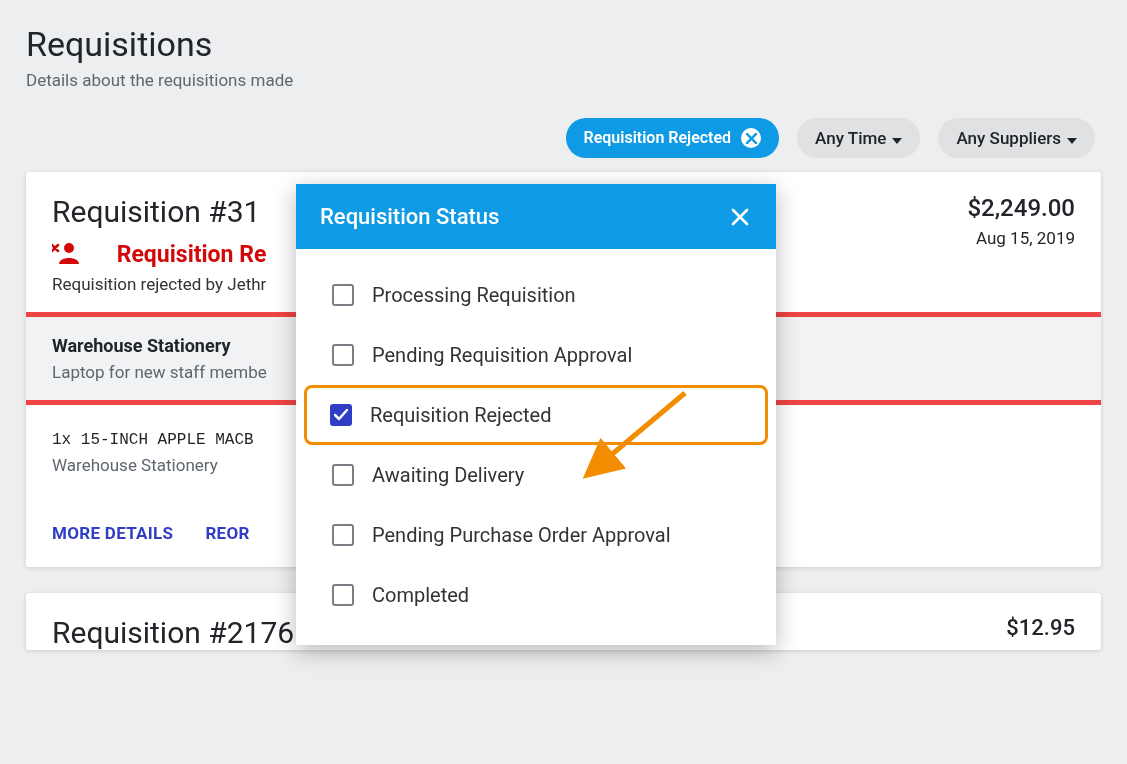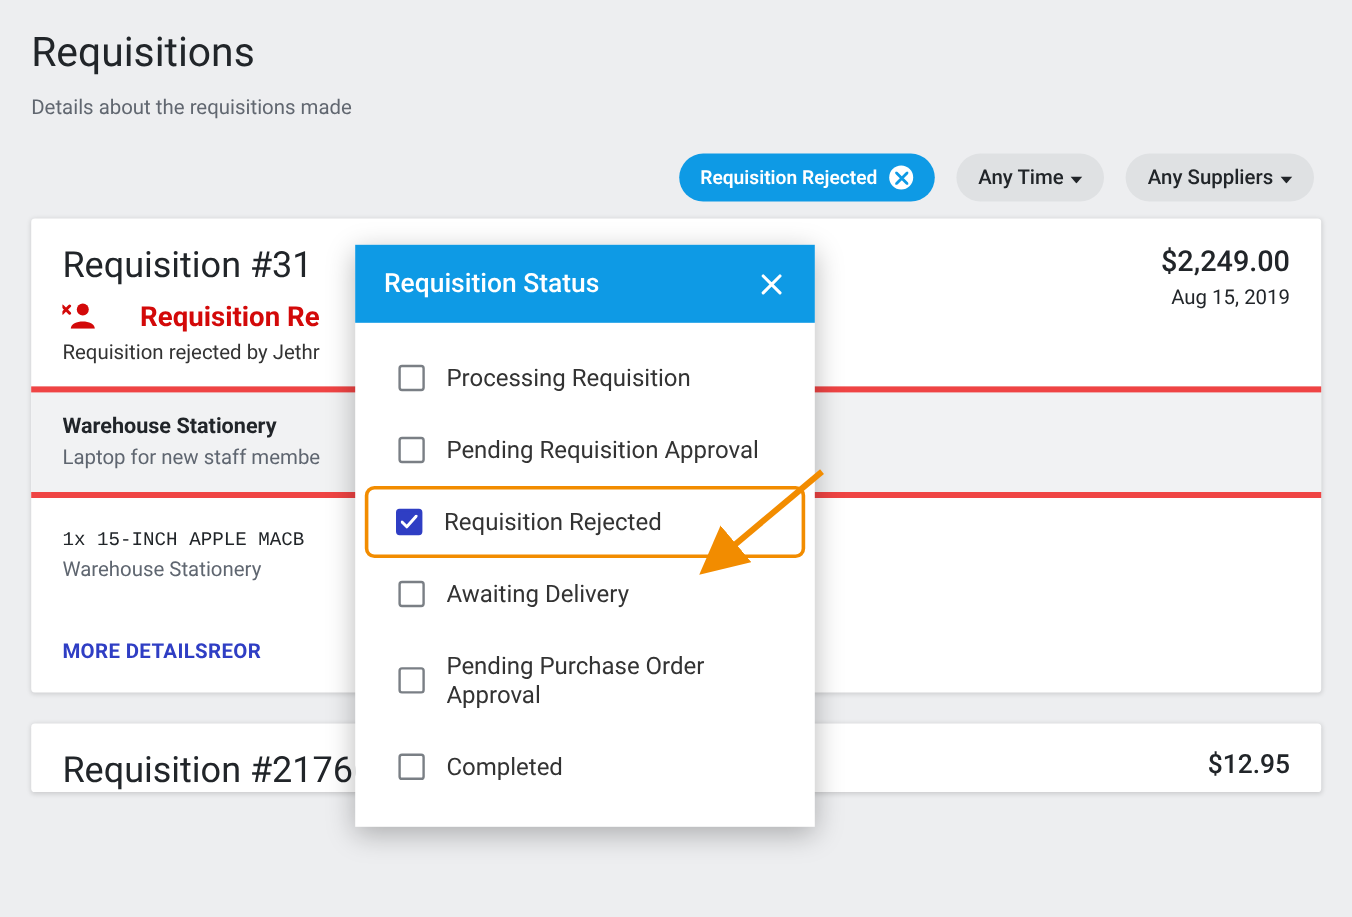--- a/index.html
+++ b/index.html
@@ -14,21 +14,21 @@
   }
 
   .page {
     padding: 24px 26px 0 26px;
   }
 
   h1.page-title {
     font-size: 34px;
     font-weight: 400;
     color: #212529;
-    margin-bottom: 16px;
+    margin-bottom: 6px;
   }
   .page-subtitle {
     font-size: 17px;
     color: #616770;
     margin-bottom: 28px;
   }
 
   
   .filters {
     display: flex;
@@ -81,33 +81,33 @@
   .card-section {
     padding: 18px 26px;
     border-top: 5px solid #ef4444;
   }
   .card-section.grey { background:#f1f2f3; }
   .sec-title { font-weight:700; font-size:18px; margin-bottom:6px;}
   .sec-sub { color:#5f6670; font-size:17px;}
 
   .card-actions {
     padding: 22px 26px 24px 26px;
-    display:flex; 
+    display:flex; gap:32px;
   }
   .action-link {
     color:#2f3ec4; font-weight:700; font-size:17px; letter-spacing:0.3px;
     background:none;border:none;cursor:pointer;font-family:inherit;
   }
 
   
   .dropdown {
     position:absolute;
     left: 296px;
-    top: 204px;
-    width: 383px;
+    top: 184px;
+    width: 480px;
     background:#fff;
     box-shadow: 0 6px 22px rgba(0,0,0,0.28);
     z-index: 50;
   }
   .dd-header {
     background:#0e9ae5; color:#fff;
     display:flex; align-items:center; justify-content:space-between;
     padding: 20px 24px;
     font-size:22px; font-weight:500;
   }

